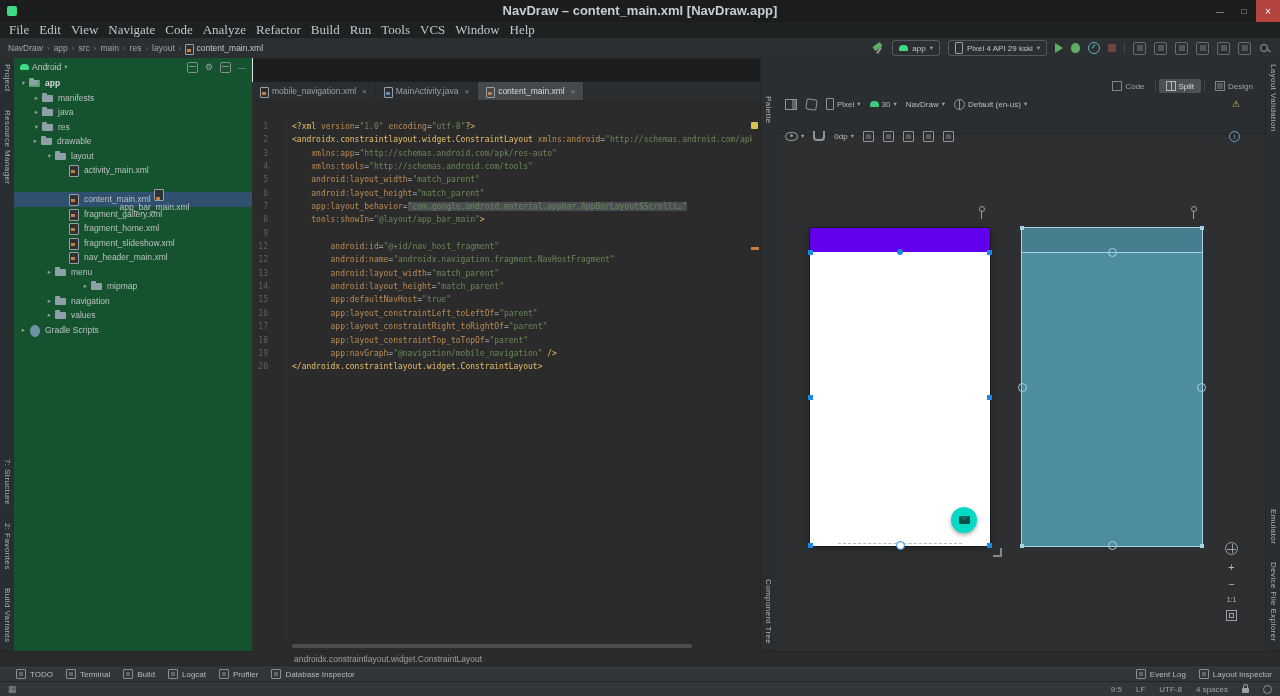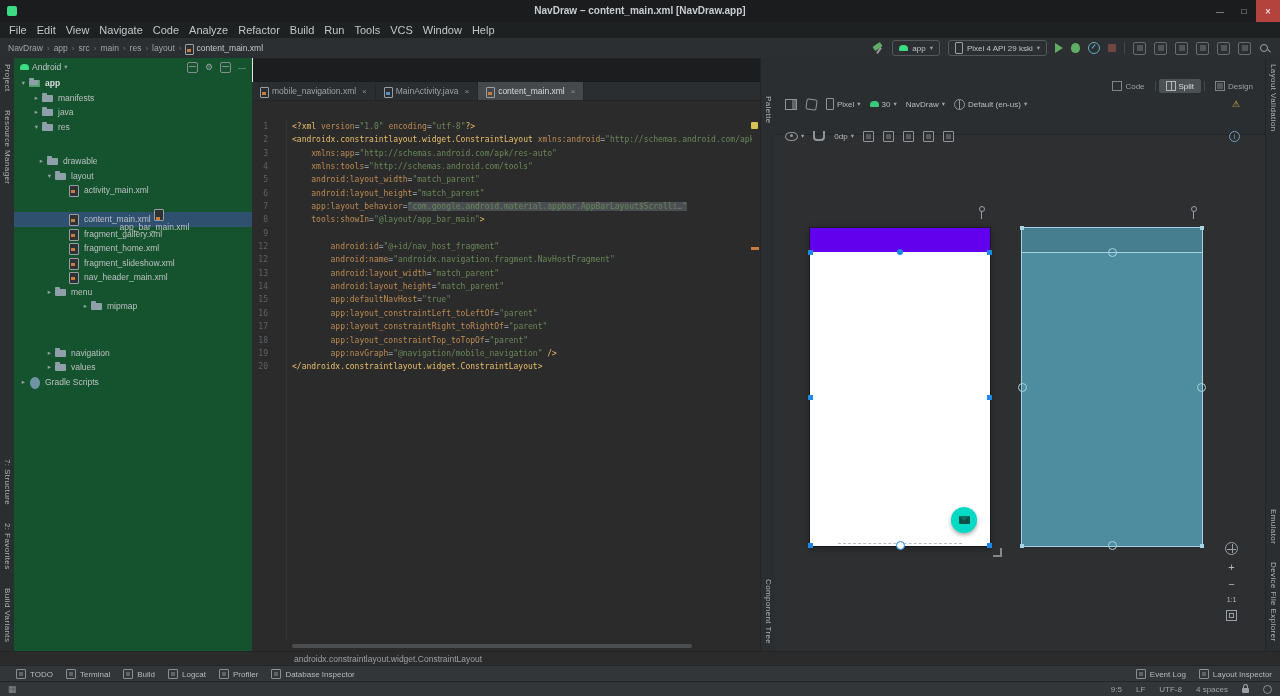--- a/index.html
+++ b/index.html
@@ -2,28 +2,28 @@
 <html style="--app-bar-purple: #6200EE; --fab-teal: #03DAC5; --blueprint-fill: #4E8CA0; --blueprint-line: #A5D3E2; --selection-blue: #2F506F; --handle-blue: #1E88E5; --warning-yellow: #D9C04C; --run-green: #5FAD65; --tag-yellow: #E8BF6A; --attr-orange: #BD8B52; --value-green: #6A8759;"><head>
 <meta charset="utf-8">
 <style>
   html,body{margin:0;padding:0;width:1280px;height:696px;overflow:hidden;background:#1b1d1e;}
   body{font-family:"Liberation Sans",sans-serif;font-size:8.5px;color:#b9bdc1;position:relative;user-select:none;}
   #app{position:absolute;inset:0;}
 
   
   .titlebar{position:absolute;top:0;left:0;right:0;height:22px;background:#1a1c1d;}
   .app-badge{position:absolute;left:7px;top:6px;width:10px;height:10px;border-radius:2px;background:#3ddc84;}
-  .tb-title{position:absolute;left:200px;right:200px;top:0;height:22px;line-height:22px;text-align:center;font-size:10px;font-weight:bold;color:#c9cdd1;}
+  .tb-title{position:absolute;left:200px;right:200px;top:0;height:22px;line-height:22px;text-align:center;font-size:13px;font-weight:bold;color:#c9cdd1;}
   .win-controls{position:absolute;right:0;top:0;height:22px;display:flex;}
   .win-btn{width:24px;height:22px;display:flex;align-items:center;justify-content:center;font-size:8px;color:#ced2d6;}
   .win-btn.close{background:#b3433c;color:#fff;font-size:10px;}
 
   
   .menubar{position:absolute;top:22px;left:0;right:0;height:16px;background:#1e2122;display:flex;align-items:center;padding-left:4px;}
-  .mi{padding:0 5px;font-size:11px;color:#c3c7ca;}
+  .mi{padding:0 5px;font-size:13px;color:#c3c7ca;font-family:Liberation Serif, serif;}
 
   
   .toolbar{position:absolute;top:38px;left:0;right:0;height:20px;background:#2c2f31;border-bottom:1px solid #222426;}
   .crumbs{position:absolute;left:8px;top:0;height:20px;display:flex;align-items:center;gap:4px;font-size:8.5px;color:#9fa4a8;}
   .crumb{display:flex;align-items:center;gap:3px;}
   .crumb.last .clabel{color:#c3c7ca;}
   .csep{color:#6e7478;font-size:8px;}
   .tb-actions{position:absolute;right:10px;top:0;height:20px;display:flex;align-items:center;gap:8px;}
   .chip{display:flex;align-items:center;gap:4px;height:14px;padding:0 6px;border:1px solid #53585b;border-radius:3px;font-size:8px;color:#c0c4c8;}
   .chevg{font-size:6.5px;color:#9aa0a5;}
@@ -305,21 +305,21 @@
         <div class="trow" style="padding-left: 17px;">
           <div class="chev">▸</div>
           <div class="tic tic-folder"></div>
           <div class="tlabel">java</div>
         </div>
         <div class="trow" style="padding-left: 17px;">
           <div class="chev">▾</div>
           <div class="tic tic-folder"></div>
           <div class="tlabel">res</div>
         </div>
-        <div class="trow" style="padding-left: 22px; margin-top: 20px;">
+        <div class="trow" style="padding-left: 16px;">
           <div class="chev">▸</div>
           <div class="tic tic-folder"></div>
           <div class="tlabel">drawable</div>
         </div>
         <div class="trow" style="padding-left: 30px;">
           <div class="chev">▾</div>
           <div class="tic tic-folder"></div>
           <div class="tlabel">layout</div>
         </div>
         <div class="trow" style="padding-left: 43px;">
@@ -360,21 +360,21 @@
         <div class="trow" style="padding-left: 30px;">
           <div class="chev">▸</div>
           <div class="tic tic-folder"></div>
           <div class="tlabel">menu</div>
         </div>
         <div class="trow" style="padding-left: 30px; margin-left: 36px;">
           <div class="chev">▸</div>
           <div class="tic tic-folder"></div>
           <div class="tlabel">mipmap</div>
         </div>
-        <div class="trow" style="padding-left: 30px; margin-top: 32px;">
+        <div class="trow" style="padding-left: 30px;">
           <div class="chev">▸</div>
           <div class="tic tic-folder"></div>
           <div class="tlabel">navigation</div>
         </div>
         <div class="trow" style="padding-left: 30px;">
           <div class="chev">▸</div>
           <div class="tic tic-folder"></div>
           <div class="tlabel">values</div>
         </div>
         <div class="trow" style="padding-left: 4px;">

